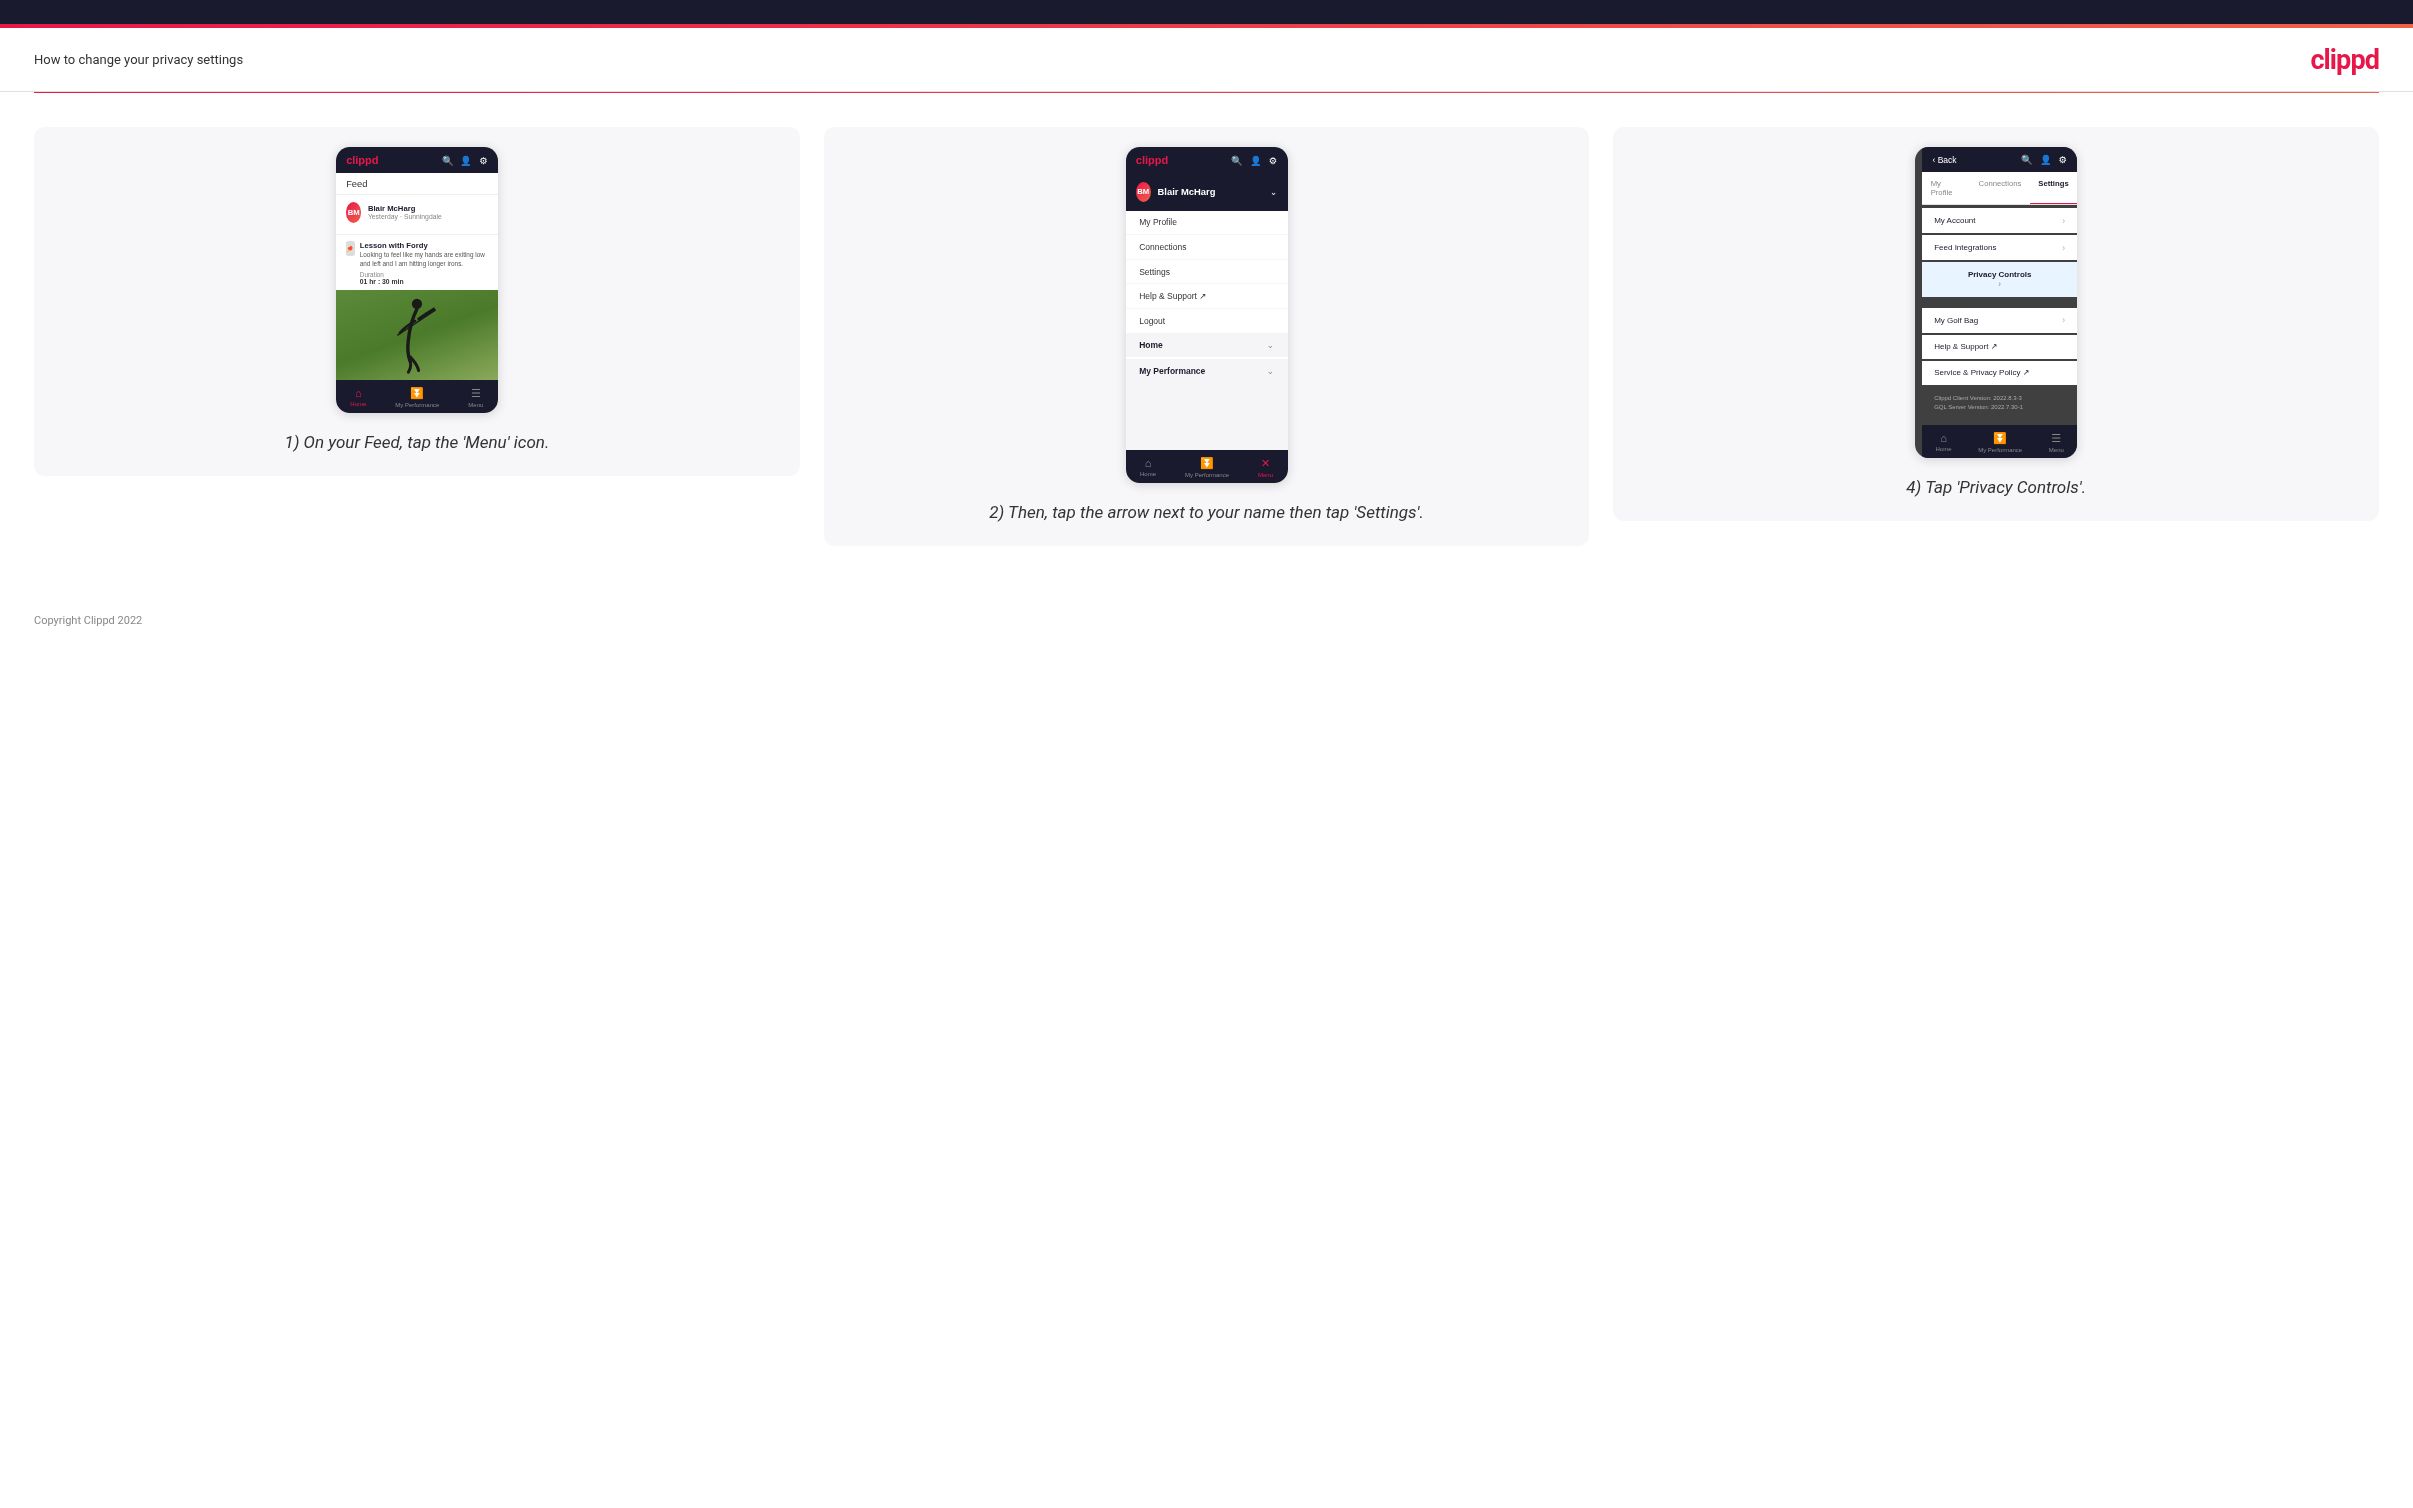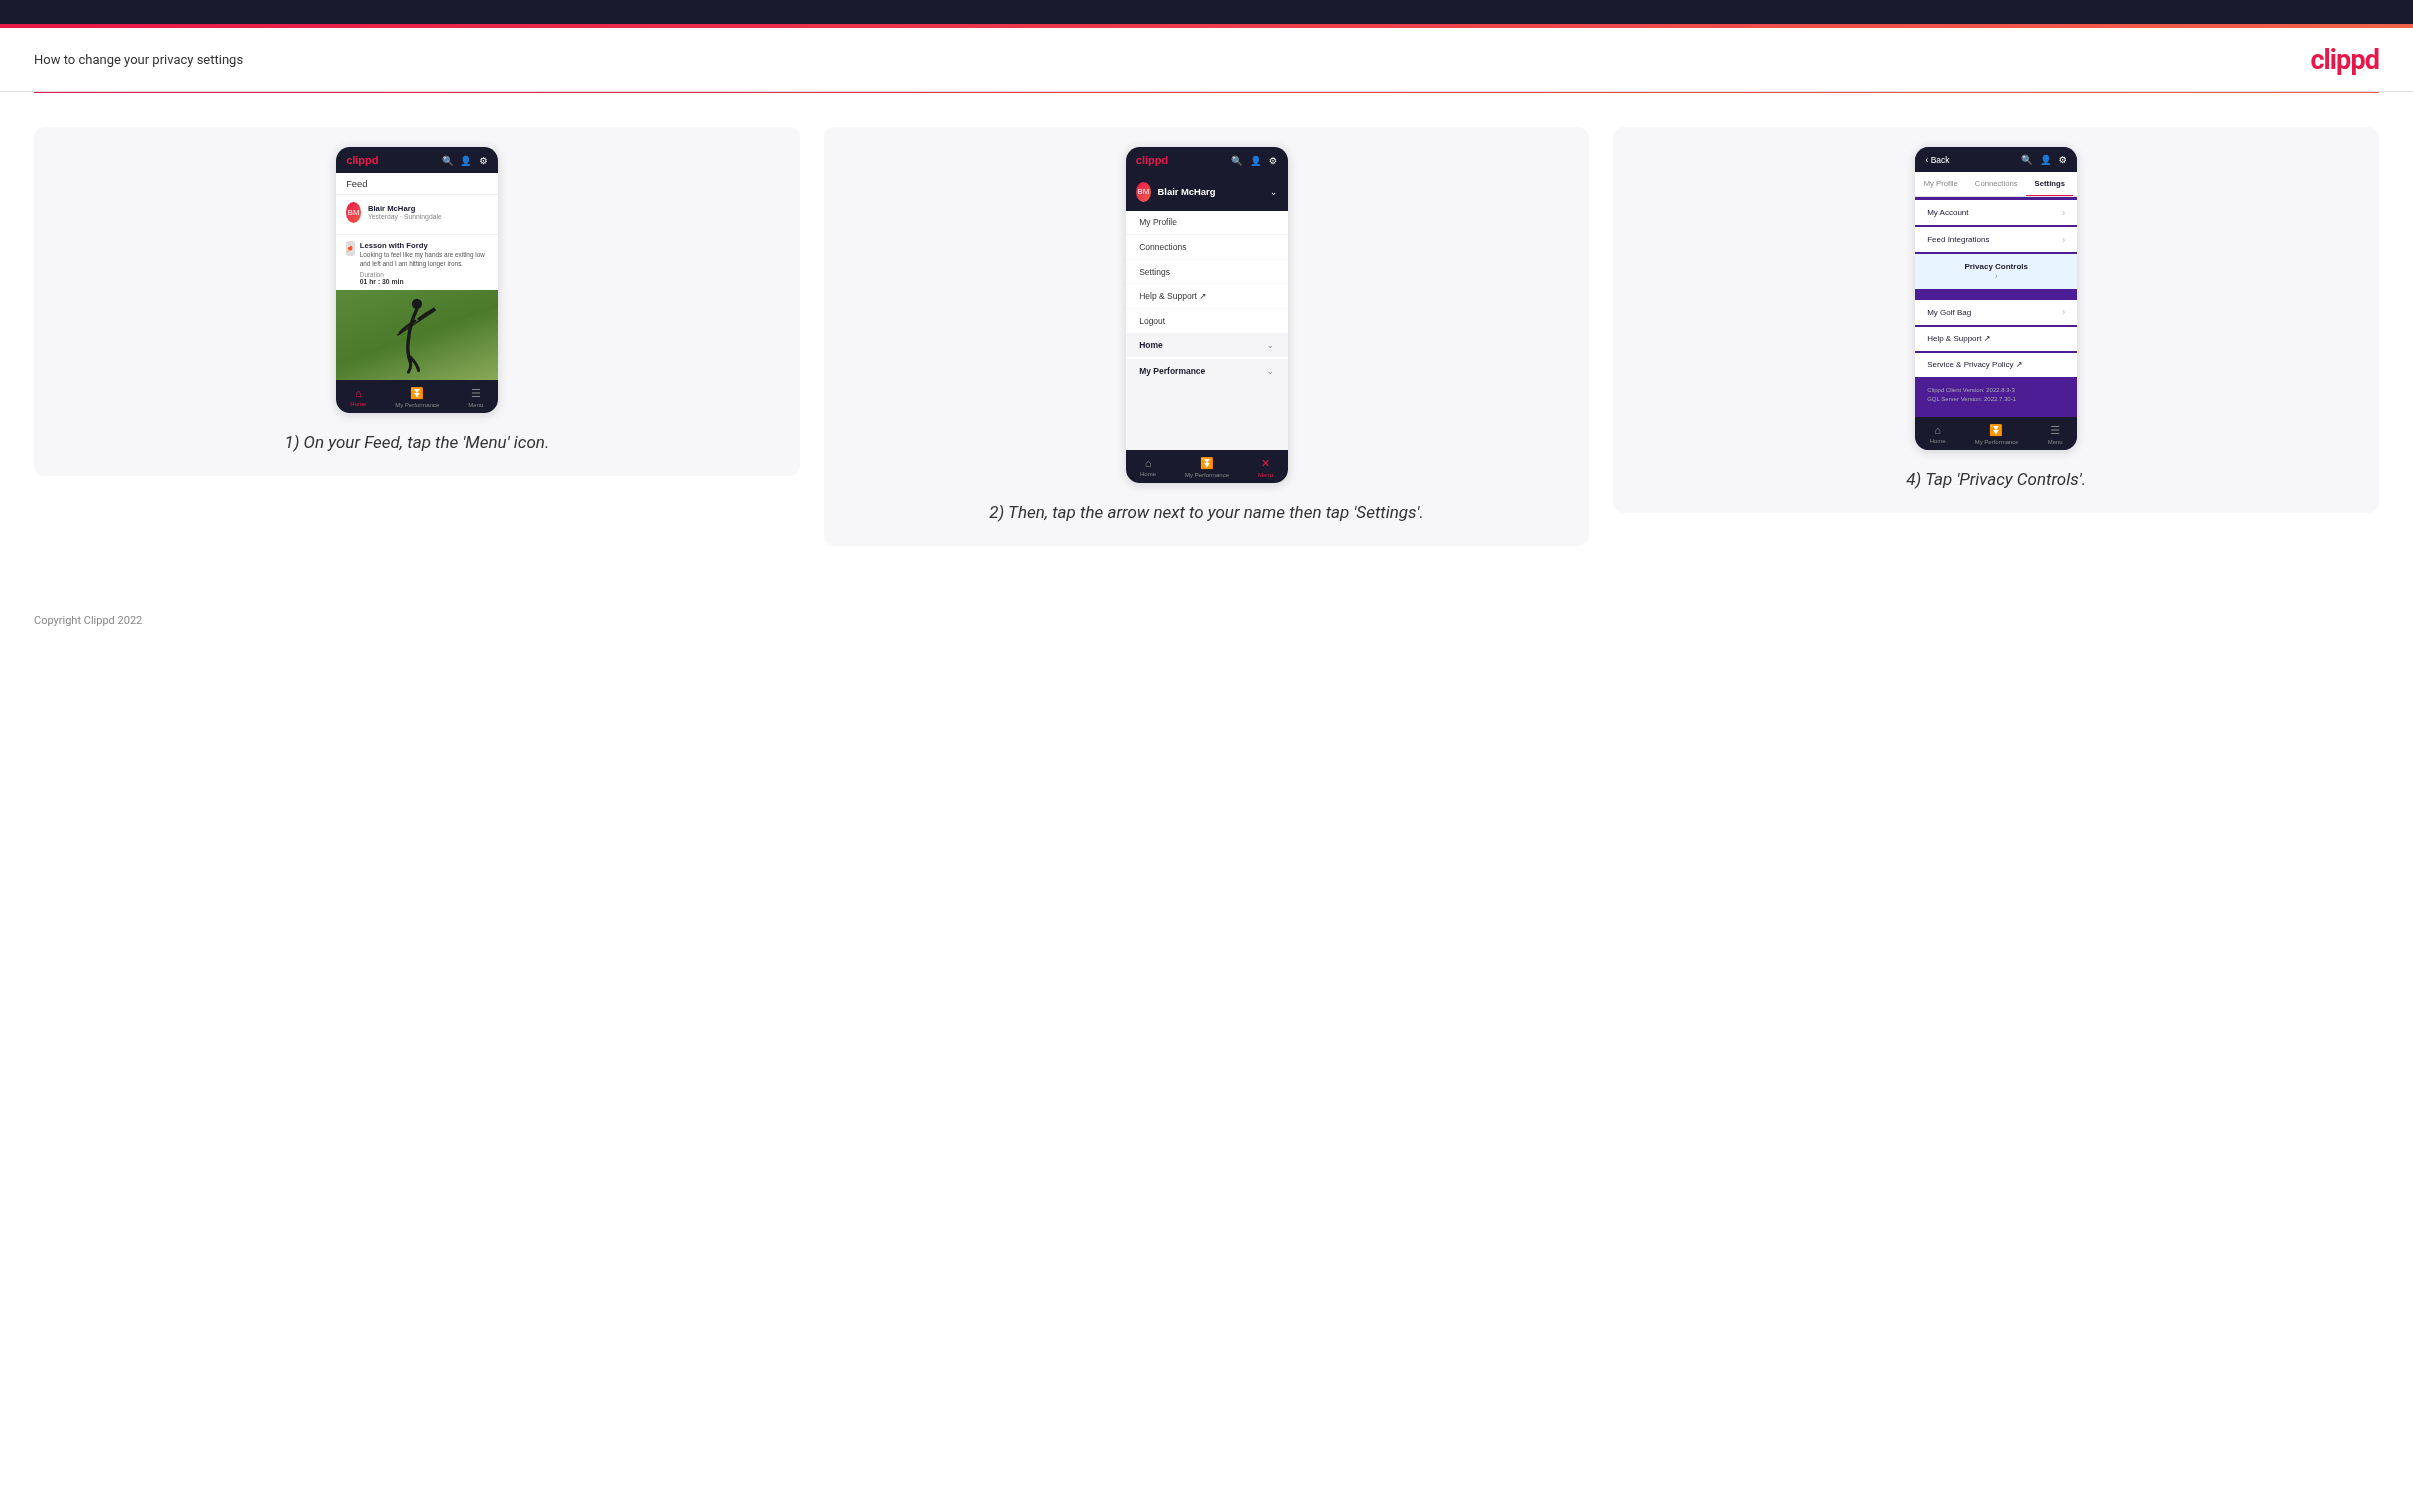--- a/index.html
+++ b/index.html
@@ -148,21 +148,21 @@
     .avatar-circle {
       width: 15px;
       height: 20.5px;
       border-radius: 50%;
       background: linear-gradient(135deg, #e8174a, #f0614a);
       display: flex;
       align-items: center;
       justify-content: center;
       color: #fff;
       font-size: 7.7px;
-      font-weight: 400;
+      font-weight: 700;
     }
     .post-user-info .name {
       font-size: 7.7px;
       font-weight: 700;
       color: #1a1a2e;
     }
     .post-user-info .date {
       font-size: 6.8px;
       color: #888;
     }
@@ -311,21 +311,21 @@
       display: flex;
       justify-content: space-around;
       padding: 6.8px 0 5.1px;
     }
     .phone2-close-btn {
       color: #e8174a;
       font-size: 11px;
     }
 
     
-    .phone3 { background: #4c1d95; }
+    .phone3 { background: #404040; padding-left: 7px; }
 
     .phone3-nav {
       background: #1a1a2e;
       display: flex;
       align-items: center;
       justify-content: space-between;
       padding: 6.8px 10.3px;
     }
     .phone3-back {
       color: #fff;

